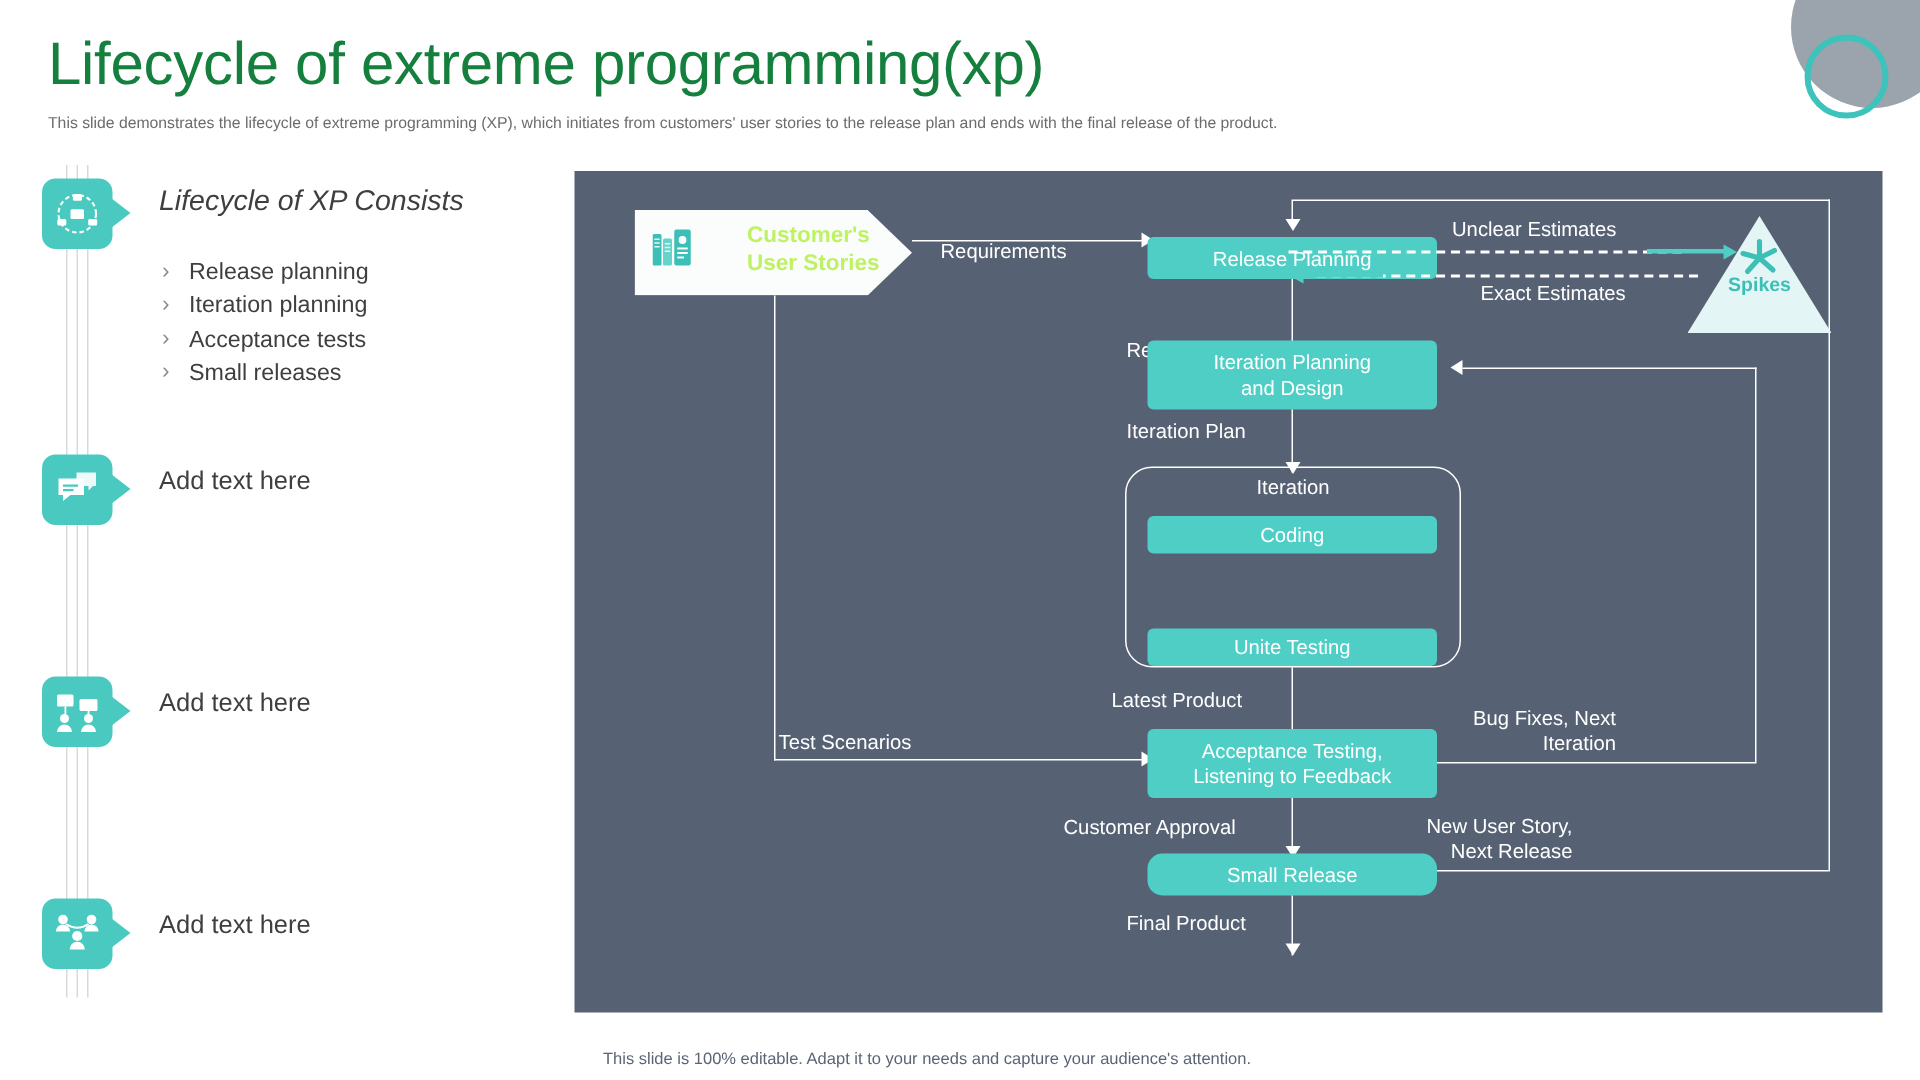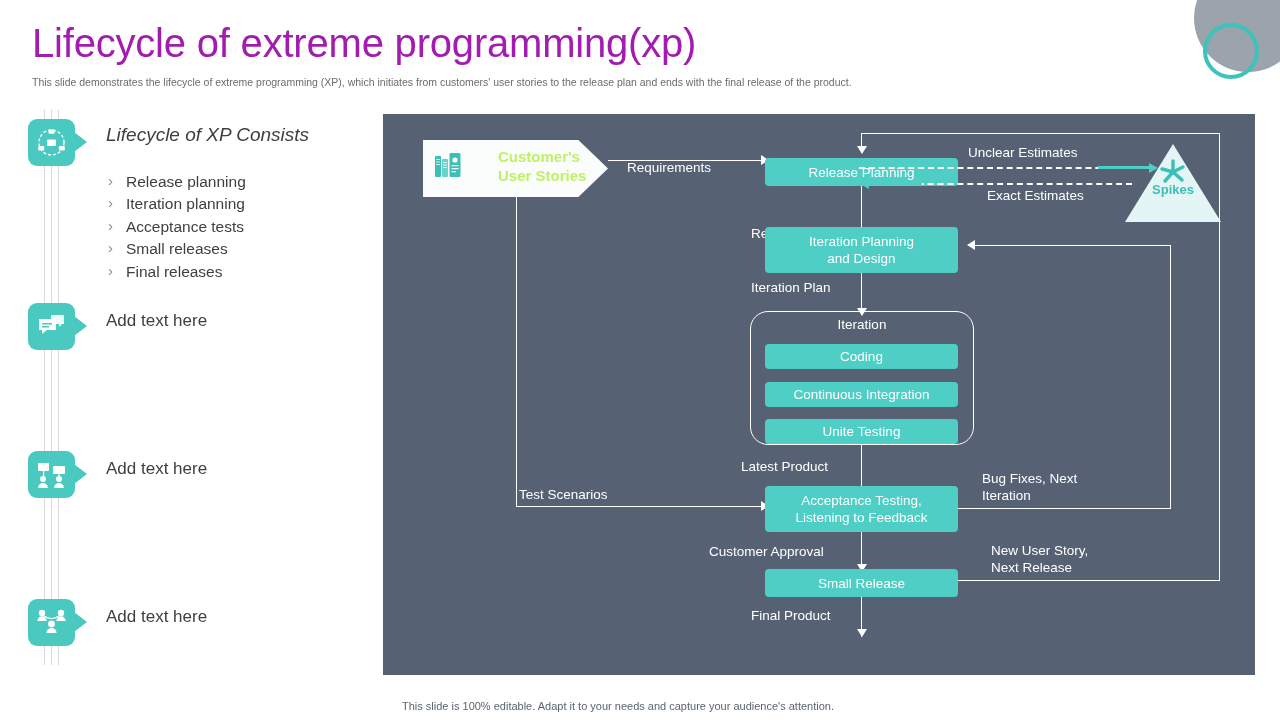--- a/index.html
+++ b/index.html
@@ -38,21 +38,21 @@
   }
 
   
   .page-title {
     position: absolute;
     left: 32px;
     top: 17px;
     font-size: 40px;
     line-height: 52px;
     font-weight: 400;
-    color: #a21caf;
+    color: #15803d;
     letter-spacing: -0.2px;
     white-space: nowrap;
   }
   .page-subtitle {
     position: absolute;
     left: 32px;
     top: 76px;
     font-size: 10.5px;
     line-height: 13px;
     color: #6c6c6c;
@@ -169,20 +169,21 @@
     text-align: center;
     box-sizing: border-box;
   }
 
   .panel .flabel {
     position: absolute;
     color: #ffffff;
     font-size: 13.5px;
     line-height: 17px;
     white-space: pre-line;
+    text-align: right;
   }
 
   
   .ln-v { position: absolute; width: 1px; background: #ffffff; }
   .ln-h { position: absolute; height: 1px; background: #ffffff; }
   .arrow-d {
     position: absolute;
     width: 0; height: 0;
     border-left: 5px solid transparent;
     border-right: 5px solid transparent;
@@ -331,21 +332,20 @@
         <rect x="2.2" y="19" width="6" height="4.4" rx="1" fill="#ffffff"></rect>
         <rect x="22.8" y="19" width="6" height="4.4" rx="1" fill="#ffffff"></rect>
       </svg>
     </div>
     <div class="side-label big">Lifecycle of XP Consists</div>
     <div class="bullets">
       <div class="bullet">Release planning</div>
       <div class="bullet">Iteration planning</div>
       <div class="bullet">Acceptance tests</div>
       <div class="bullet">Small releases</div>
-      <div class="bullet">Final releases</div>
     </div>
   </div>
 
   <div class="side-item" style="top:193px;">
     <div class="side-icon">
       <svg width="31" height="31" viewBox="0 0 31 31">
         <path d="M3 8 h17 v11 h-9 l-5 4 v-4 h-3 z" fill="#ffffff"></path>
         <path d="M15 4 h13 v9 h-2 l-3 3 v-3 h-8 z" fill="#ffffff" opacity="0.9"></path>
         <rect x="6" y="12" width="10" height="1.5" fill="#4ac9c0"></rect>
         <rect x="6" y="15" width="7" height="1.5" fill="#4ac9c0"></rect>
@@ -423,58 +423,57 @@
   <div class="box" style="left:382px; top:113px; width:193px; height:46px; white-space:pre-line;">Iteration Planning
 and Design</div>
 
   <div class="ln-v" style="left:478px; top:159px; height:42px;"></div>
   <div class="arrow-d" style="left:474px; top:194px;"></div>
   <div class="flabel" style="left:368px; top:165px;">Iteration Plan</div>
 
   <div class="iter-group"></div>
   <div class="iter-title">Iteration</div>
   <div class="box" style="left:382px; top:230px; width:193px; height:25px;">Coding</div>
-  <div class="box" style="left:382px; top:268px; width:193px; height:25px;">Continuous Integration</div>
   <div class="box" style="left:382px; top:305px; width:193px; height:25px;">Unite Testing</div>
 
   <div class="ln-v" style="left:478px; top:331px; height:48px;"></div>
   <div class="arrow-d" style="left:474px; top:372px;"></div>
   <div class="flabel" style="left:358px; top:344px;">Latest Product</div>
 
   <div class="ln-v" style="left:133px; top:83px; height:310px;"></div>
   <div class="ln-h" style="left:133px; top:392px; width:247px;"></div>
   <div class="arrow-r" style="left:378px; top:387px;"></div>
   <div class="flabel" style="left:136px; top:372px;">Test Scenarios</div>
 
   <div class="box" style="left:382px; top:372px; width:193px; height:46px; white-space:pre-line;">Acceptance Testing,
 Listening to Feedback</div>
 
   <div class="ln-v" style="left:478px; top:418px; height:40px;"></div>
   <div class="arrow-d" style="left:474px; top:450px;"></div>
   <div class="flabel" style="left:326px; top:429px;">Customer Approval</div>
 
-  <div class="box" style="left:382px; top:455px; width:193px; height:28px;">Small Release</div>
+  <div class="box" style="left:382px; top:455px; width:193px; height:28px;border-radius:10px;">Small Release</div>
 
   <div class="ln-v" style="left:478px; top:483px; height:40px;"></div>
   <div class="arrow-d" style="left:474px; top:515px;"></div>
   <div class="flabel" style="left:368px; top:493px;">Final Product</div>
 
 
   <div class="ln-h" style="left:575px; top:394px; width:212px;"></div>
   <div class="ln-v" style="left:787px; top:131px; height:264px;"></div>
   <div class="ln-h" style="left:592px; top:131px; width:196px;"></div>
   <div class="arrow-l" style="left:584px; top:126px;"></div>
   <div class="flabel" style="left:599px; top:356px;">Bug Fixes, Next
 Iteration</div>
 
   <div class="ln-h" style="left:575px; top:466px; width:261px;"></div>
   <div class="ln-v" style="left:836px; top:19px; height:448px;"></div>
   <div class="ln-h" style="left:479px; top:19px; width:358px;"></div>
   <div class="ln-v" style="left:478px; top:19px; height:15px;"></div>
-  <div class="flabel" style="left:608px; top:428px;">New User Story,
+  <div class="flabel" style="left:568px; top:428px;">New User Story,
 Next Release</div>
 
   <div class="spike-tri"></div>
   <div class="spike-glyph">
     <svg width="28" height="28" viewBox="0 0 28 28">
       <g stroke="#3cbfb6" stroke-width="3.4" stroke-linecap="round">
         <line x1="14" y1="14" x2="14" y2="3"></line>
         <line x1="14" y1="14" x2="24" y2="9"></line>
         <line x1="14" y1="14" x2="23" y2="22"></line>
         <line x1="14" y1="14" x2="6" y2="23"></line>

